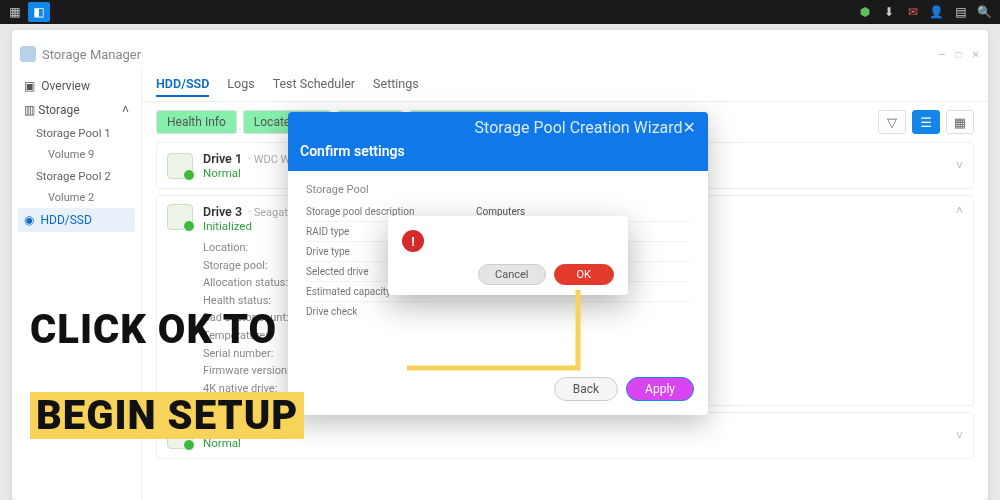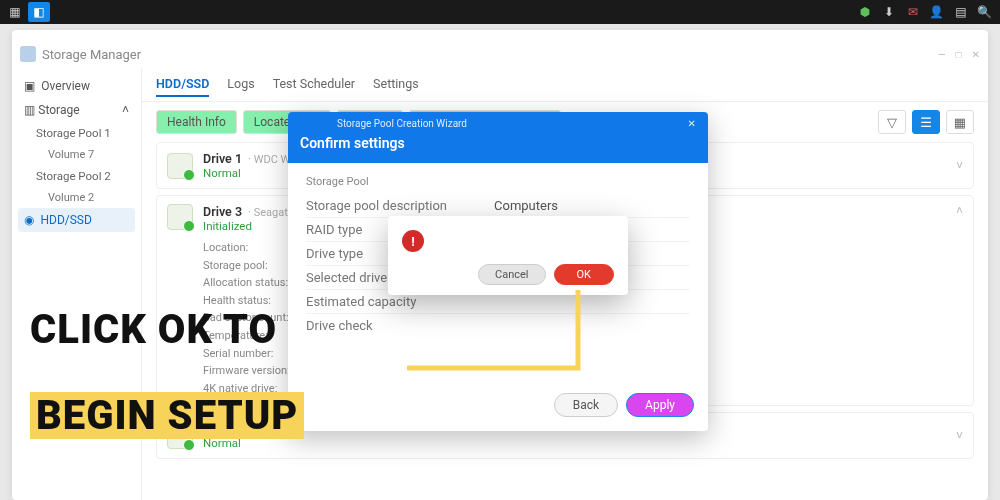--- a/index.html
+++ b/index.html
@@ -35,25 +35,25 @@
   .drive-ico::after{content:""; position:absolute; right:-3px; bottom:-3px; width:10px; height:10px; background:#3fb93f; border-radius:50%; border:1.5px solid #fff;}
   .drive-head { display:flex; gap:6px; align-items:baseline;}
   .drive-name { font-weight:600; color:#333; font-size:12.5px;}
   .drive-model { color:#aaa; font-size:11px;}
   .drive-status { color:#2e9e3f; font-size:11.5px;}
   .drive-details { margin-top:6px; color:#888; font-size:11px; line-height:1.6;}
   .chev { margin-left:auto; color:#bbb; font-size:12px; cursor:pointer;}
   
   .wizard { position:absolute; top:112px; left:288px; width:420px; background:#fff; border-radius:4px; box-shadow:0 8px 28px rgba(0,0,0,0.25); z-index:10; overflow:hidden; font-size:12px;}
   .wizard-top { background:#1078e8; color:#fff; padding:6px 12px 12px;}
-  .wizard-crumb { font-size:10px; opacity:0.85; display:flex; justify-content:space-between; align-items:center;margin-left:37px;}
+  .wizard-crumb { font-size:16px; opacity:0.85; display:flex; justify-content:flex-end; align-items:center;}
   .wizard-title { font-weight:600; font-size:14px; margin-top:6px;}
   .wizard-body { padding: 12px 18px 6px; color:#666;}
   .wizard-sec { color:#888; font-size:11px; margin-bottom:6px;}
-  .wrow { display:flex; padding:4px 0; border-bottom:1px solid #f2f2f2; font-size:13px;gap:18px;}
+  .wrow { display:flex; padding:4px 0; border-bottom:1px solid #f2f2f2; font-size:10px;}
   .wrow .k { flex:0 0 170px; color:#777;}
   .wrow .v { color:#555;}
   .wizard-foot { display:flex; justify-content:flex-end; gap:8px; padding:10px 14px 14px;}
   .wbtn { padding:4px 18px; border-radius:12px; font-size:12px; cursor:pointer; border:1px solid #ccc; background:#f5f5f5; color:#555;}
   .wbtn.primary { background:#d946ef; border-color:#1386e8; color:#fff;}
   
   .alert { position:absolute; top:216px; left:388px; width:240px; background:#fff; border-radius:4px; box-shadow:0 10px 32px rgba(0,0,0,0.3); z-index:20; padding:14px 14px 10px; font-size:11px; color:#555;}
   .alert-ico { width:22px; height:22px; border-radius:50%; background:#d42a2a; color:#fff; display:flex; align-items:center; justify-content:center; font-weight:700; margin-bottom:8px; font-size:13px;}
   .alert-foot { display:flex; justify-content:flex-end; gap:8px; margin-top:12px;}
   .albtn { padding:3px 16px; border-radius:11px; font-size:11px; cursor:pointer; border:1px solid #ccc; background:#e5e5e5; color:#555;}
@@ -93,21 +93,21 @@
     </div>
   </div>
   <div class="window-body">
     <div class="sidebar">
       <div class="side-item">▣ <span>Overview</span></div>
       <div class="side-item group">
           <span>▥ <span>Storage</span></span>
           <span>˄</span>
         </div>
       <div class="side-sub">Storage Pool 1</div>
-      <div class="side-sub2">Volume 7</div>
+      <div class="side-sub2">Volume 9</div>
       <div class="side-sub">Storage Pool 2</div>
       <div class="side-sub2">Volume 2</div>
       <div class="side-item active">◉ <span>HDD/SSD</span></div>
     </div>
     <div class="main">
       <div class="tabs">
         <div class="tab active">HDD/SSD</div>
         <div class="tab">Logs</div>
         <div class="tab">Test Scheduler</div>
         <div class="tab">Settings</div>

